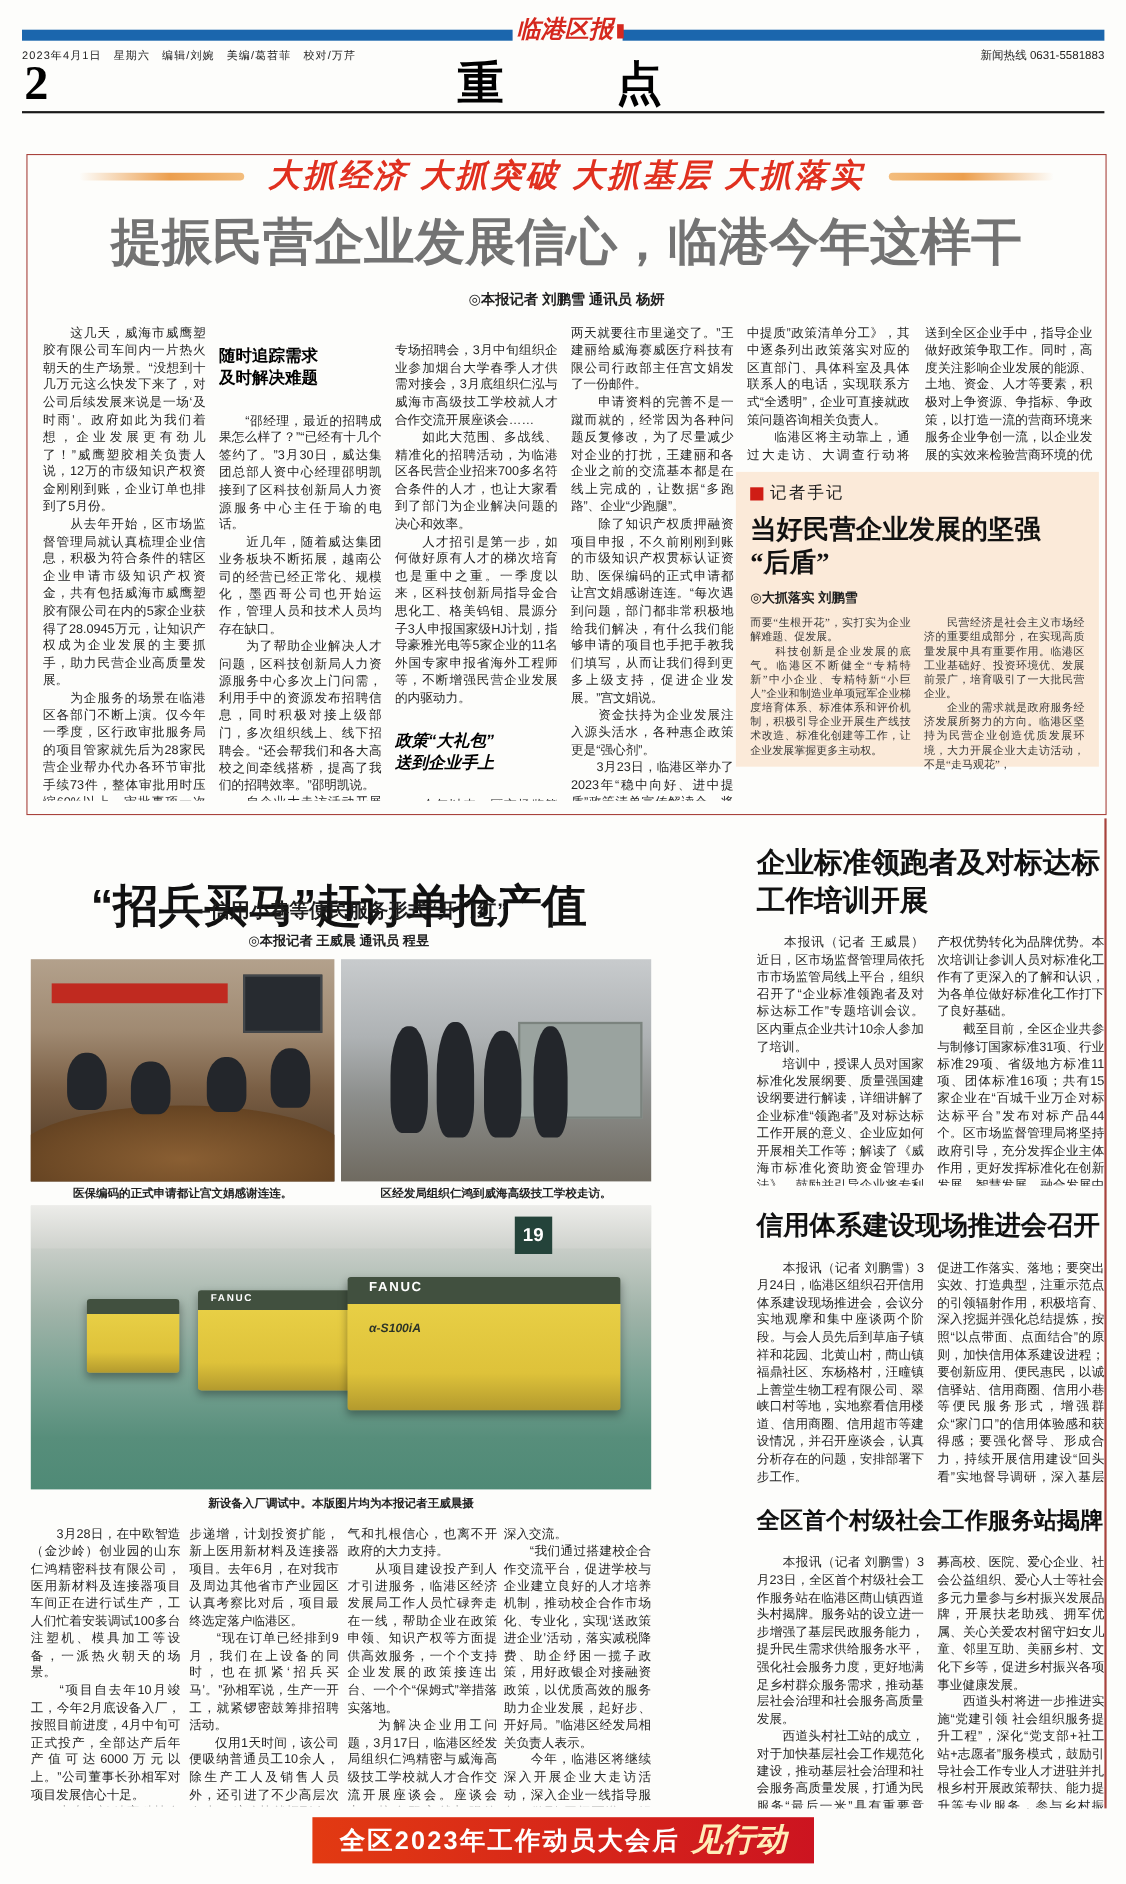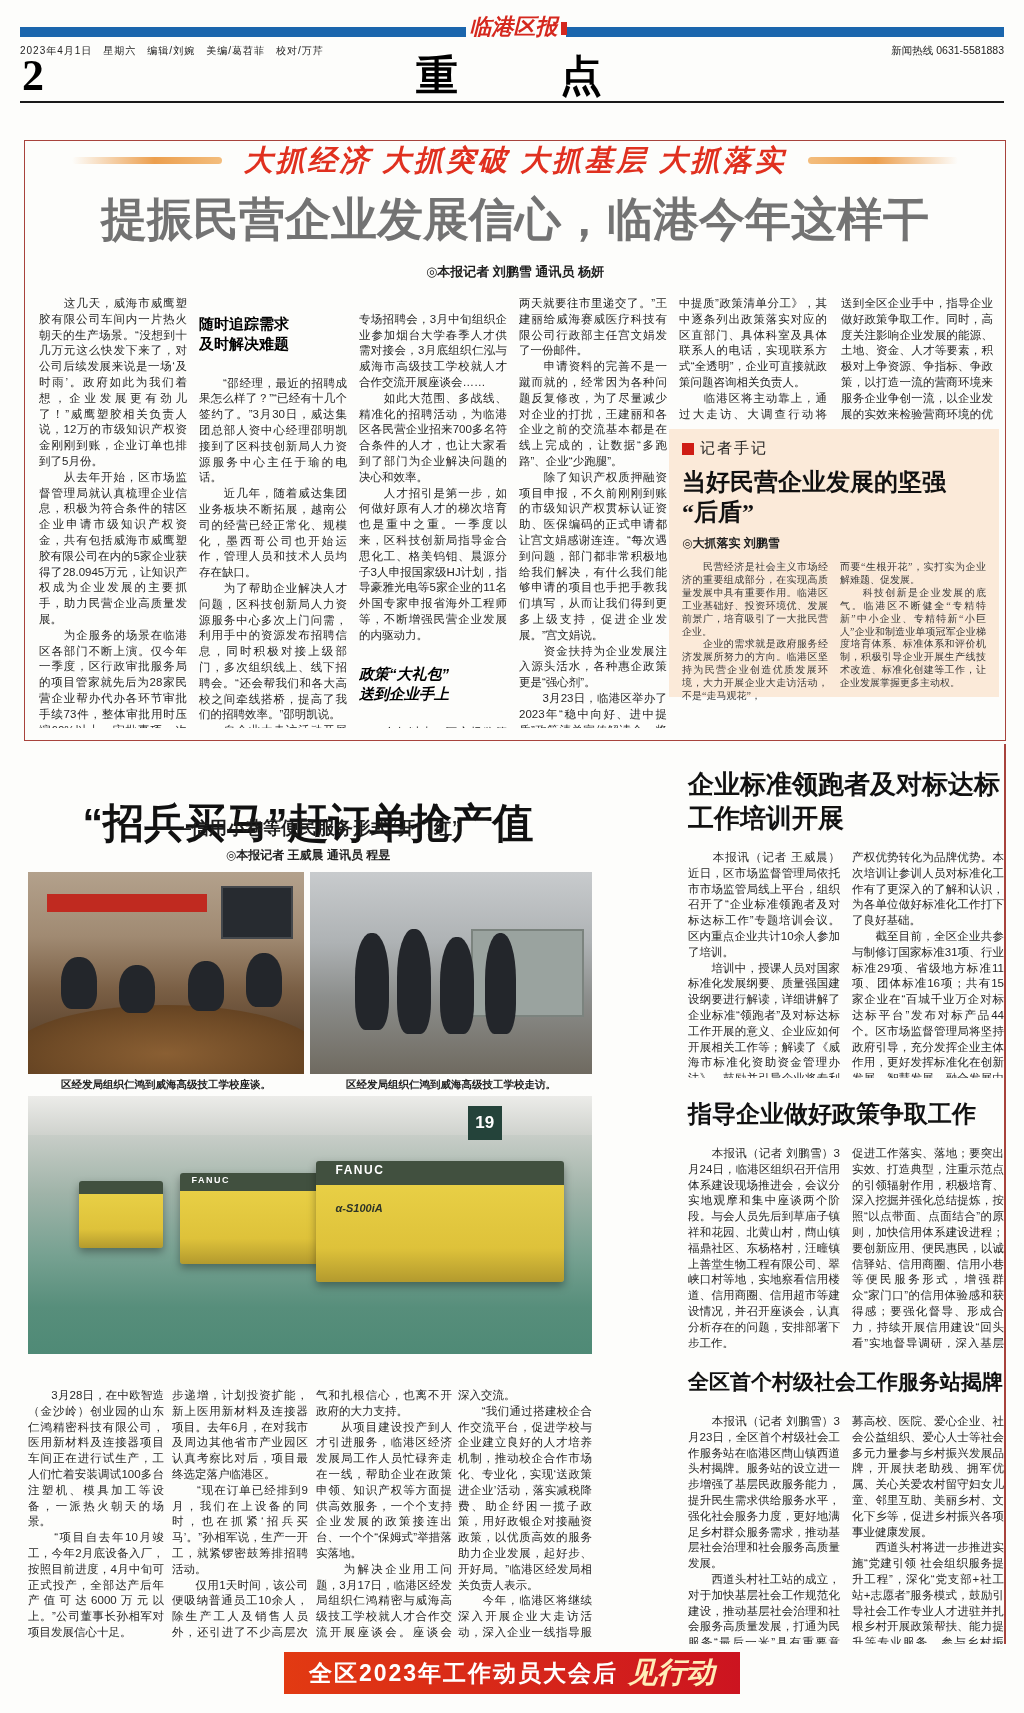--- a/index.html
+++ b/index.html
@@ -170,24 +170,24 @@
 
     <div class="note-box">
       <div class="note-label-row">
         <span class="note-bullet"></span>
         <span class="note-label">记者手记</span>
       </div>
       <div class="note-title">当好民营企业发展的坚强
 “后盾”</div>
       <div class="note-byline">◎大抓落实 刘鹏雪</div>
       <div class="note-cols">
+        <div class="note-col">而要“生根开花”，实打实为企业解难题、促发展。
+　　科技创新是企业发展的底气。临港区不断健全“专精特新”中小企业、专精特新“小巨人”企业和制造业单项冠军企业梯度培育体系、标准体系和评价机制，积极引导企业开展生产线技术改造、标准化创建等工作，让企业发展掌握更多主动权。</div>
         <div class="note-col">　　民营经济是社会主义市场经济的重要组成部分，在实现高质量发展中具有重要作用。临港区工业基础好、投资环境优、发展前景广，培育吸引了一大批民营企业。
 　　企业的需求就是政府服务经济发展所努力的方向。临港区坚持为民营企业创造优质发展环境，大力开展企业大走访活动，不是“走马观花”，</div>
-        <div class="note-col">而要“生根开花”，实打实为企业解难题、促发展。
-　　科技创新是企业发展的底气。临港区不断健全“专精特新”中小企业、专精特新“小巨人”企业和制造业单项冠军企业梯度培育体系、标准体系和评价机制，积极引导企业开展生产线技术改造、标准化创建等工作，让企业发展掌握更多主动权。</div>
       </div>
     </div>
   </div>
 
   <div class="feature-headline">“招兵买马”赶订单抢产值</div>
   <div class="feature-subheadline">——信用小巷等便民服务形式“开门红”</div>
   <div class="feature-byline">◎本报记者 王威晨 通讯员 程昱</div>
 
   <div class="photo photo1">
     <div class="p1-banner"></div>
@@ -198,35 +198,36 @@
     <div class="figure" style="left:58%;top:44%;width:13%;height:25%;"></div>
     <div class="figure" style="left:79%;top:40%;width:13%;height:27%;"></div>
   </div>
   <div class="photo photo2">
     <div class="p2-machine"></div>
     <div class="figure" style="left:16%;top:30%;width:12%;height:48%;"></div>
     <div class="figure" style="left:31%;top:28%;width:12%;height:52%;"></div>
     <div class="figure" style="left:46%;top:32%;width:12%;height:48%;"></div>
     <div class="figure" style="left:62%;top:30%;width:11%;height:50%;"></div>
   </div>
-  <div class="pcap pcap1">区经发局组织仁鸿到威海高级技工学校座谈。</div>
+  <div class="pcap pcap1">医保编码的正式申请都让宫文娟感谢连连。</div>
   <div class="pcap pcap2">区经发局组织仁鸿到威海高级技工学校走访。</div>
 
   <div class="photo photo3">
     <div class="p3-ceiling"></div>
     <div class="post19">19</div>
     <div class="machine m3"></div>
     <div class="machine m2">
       <span class="fanuc-brand small">FANUC</span>
     </div>
     <div class="machine m1">
       <span class="fanuc-brand">FANUC</span>
       <span class="fanuc-model">α-S100iA</span>
     </div>
   </div>
+  <div class="pcap pcap3">新设备入厂调试中。本版图片均为本报记者王威晨摄</div>
 
   <div class="fcol f1">　　3月28日，在中欧智造（金沙岭）创业园的山东仁鸿精密科技有限公司，医用新材料及连接器项目车间正在进行试生产，工人们忙着安装调试100多台注塑机、模具加工等设备，一派热火朝天的场景。
 　　“项目自去年10月竣工，今年2月底设备入厂，按照目前进度，4月中旬可正式投产，全部达产后年产值可达6000万元以上。”公司董事长孙相军对项目发展信心十足。
 　　山东仁鸿精密科技有限公司主要生产医疗器械元器件产品，广泛应用于汽车、精密医疗等高精尖领域。
 　　近年来，公司订单量稳</div>
   <div class="fcol f2">步递增，计划投资扩能，新上医用新材料及连接器项目。去年6月，在对我市及周边其他省市产业园区认真考察比对后，项目最终选定落户临港区。
 　　“现在订单已经排到9月，我们在上设备的同时，也在抓紧‘招兵买马’。”孙相军说，生产一开工，就紧锣密鼓筹排招聘活动。
 　　仅用1天时间，该公司便吸纳普通员工10余人，除生产工人及销售人员外，还引进了不少高层次人才。“这么快就招到人，有点出乎意料。”孙相军说。好效益是企业招聘最好的名片，同时，企业的扩产底</div>
   <div class="fcol f3">气和扎根信心，也离不开政府的大力支持。
 　　从项目建设投产到人才引进服务，临港区经济发展局工作人员忙碌奔走在一线，帮助企业在政策申领、知识产权等方面提供高效服务，一个个支持企业发展的政策接连出台、一个个“保姆式”举措落实落地。
@@ -235,21 +236,21 @@
 　　“我们通过搭建校企合作交流平台，促进学校与企业建立良好的人才培养机制，推动校企合作市场化、专业化，实现‘送政策进企业’活动，落实减税降费、助企纾困一揽子政策，用好政银企对接融资政策，以优质高效的服务助力企业发展，起好步、开好局。”临港区经发局相关负责人表示。
 　　今年，临港区将继续深入开展企业大走访活动，深入企业一线指导服务，做到“三问两送”，解决一批企业的急难愁盼问题，优化区域营商环境。</div>
 
   <div class="rail-headline h1">企业标准领跑者及对标达标
 工作培训开展</div>
   <div class="rcol n1a">　　本报讯（记者 王威晨）近日，区市场监督管理局依托市市场监管局线上平台，组织召开了“企业标准领跑者及对标达标工作”专题培训会议。区内重点企业共计10余人参加了培训。
 　　培训中，授课人员对国家标准化发展纲要、质量强国建设纲要进行解读，详细讲解了企业标准“领跑者”及对标达标工作开展的意义、企业应如何开展相关工作等；解读了《威海市标准化资助资金管理办法》，鼓励并引导企业将专利技术和先进技术转化为先进标准，积极参与国家标准、行业标准、团体标准等制修订，通过标准化将技术和知识</div>
   <div class="rcol n1b">产权优势转化为品牌优势。本次培训让参训人员对标准化工作有了更深入的了解和认识，为各单位做好标准化工作打下了良好基础。
 　　截至目前，全区企业共参与制修订国家标准31项、行业标准29项、省级地方标准11项、团体标准16项；共有15家企业在“百城千业万企对标达标平台”发布对标产品44个。区市场监督管理局将坚持政府引导，充分发挥企业主体作用，更好发挥标准化在创新发展、智慧发展、融合发展中的基础性、引领性和战略性作用，全面提高全区标准化水平，引领临港经济建设高质量高标准发展。</div>
 
-  <div class="rail-headline h2">指导企业做好政策争取工作</div>
+  <div class="rail-headline h2">信用体系建设现场推进会召开</div>
   <div class="rcol n2a">　　本报讯（记者 刘鹏雪）3月24日，临港区组织召开信用体系建设现场推进会，会议分实地观摩和集中座谈两个阶段。与会人员先后到草庙子镇祥和花园、北黄山村，蔄山镇福鼎社区、东杨格村，汪疃镇上善堂生物工程有限公司、翠峡口村等地，实地察看信用楼道、信用商圈、信用超市等建设情况，并召开座谈会，认真分析存在的问题，安排部署下步工作。
 　　会议强调，要统一思想、凝聚共识，铆足“比学赶超”的劲头，认真谋划，统筹推进信用体系建设，</div>
   <div class="rcol n2b">促进工作落实、落地；要突出实效、打造典型，注重示范点的引领辐射作用，积极培育、深入挖掘并强化总结提炼，按照“以点带面、点面结合”的原则，加快信用体系建设进程；要创新应用、便民惠民，以诚信驿站、信用商圈、信用小巷等便民服务形式，增强群众“家门口”的信用体验感和获得感；要强化督导、形成合力，持续开展信用建设“回头看”实地督导调研，深入基层强化信用宣传引导和业务指导，进一步理顺工作难点和堵点，推动信用体系建设工作再上新台阶。</div>
 
   <div class="rail-headline h3">全区首个村级社会工作服务站揭牌</div>
   <div class="rcol n3a">　　本报讯（记者 刘鹏雪）3月23日，全区首个村级社会工作服务站在临港区蔄山镇西道头村揭牌。服务站的设立进一步增强了基层民政服务能力，提升民生需求供给服务水平，强化社会服务力度，更好地满足乡村群众服务需求，推动基层社会治理和社会服务高质量发展。
 　　西道头村社工站的成立，对于加快基层社会工作规范化建设，推动基层社会治理和社会服务高质量发展，打通为民服务“最后一米”具有重要意义，将增强人民群众的获得感、幸福感、安全感。自2021年以来，西道头村党支部多措并举招</div>
   <div class="rcol n3b">募高校、医院、爱心企业、社会公益组织、爱心人士等社会多元力量参与乡村振兴发展品牌，开展扶老助残、拥军优属、关心关爱农村留守妇女儿童、邻里互助、美丽乡村、文化下乡等，促进乡村振兴各项事业健康发展。
 　　西道头村将进一步推进实施“党建引领 社会组织服务提升工程”，深化“党支部+社工站+志愿者”服务模式，鼓励引导社会工作专业人才进驻并扎根乡村开展政策帮扶、能力提升等专业服务，参与乡村振兴，走出一条独具西道头村特色的社会组织深层次参与基层社会治理之路。</div>
 

